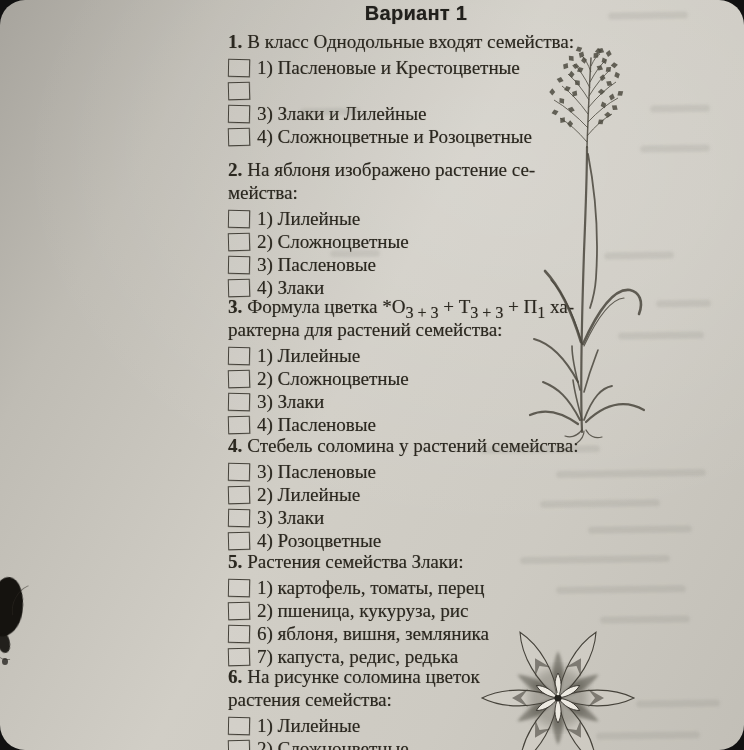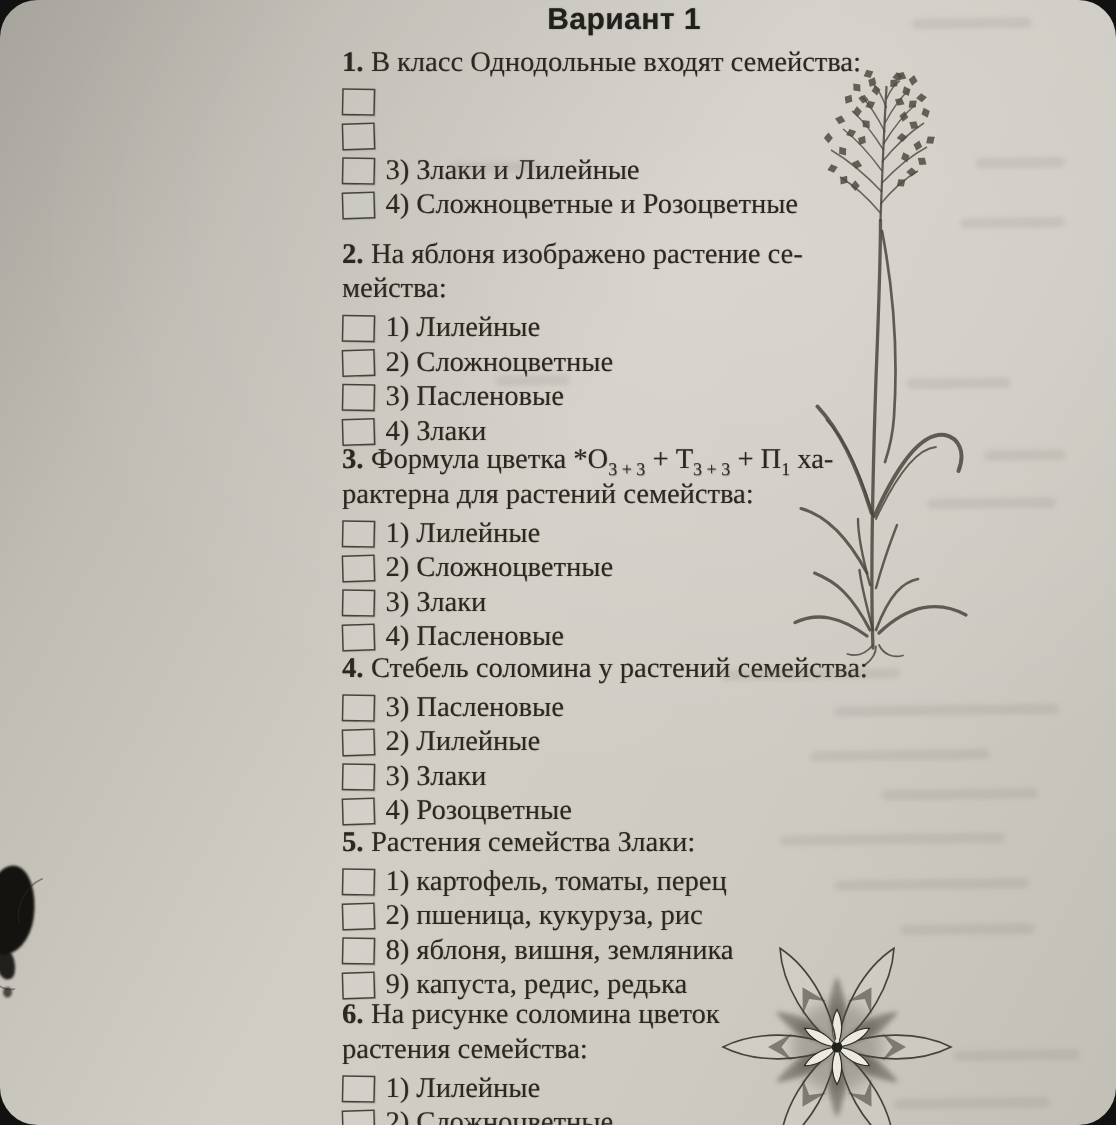--- a/index.html
+++ b/index.html
@@ -23,21 +23,21 @@
   .q-line{font-size:19px;line-height:23px;white-space:nowrap;
     text-shadow:.3px .3px .7px rgba(50,45,36,.45);}
   .q-num{font-weight:bold;margin-right:5px;}
   .q-opts{margin-top:3px;}
   .opt-row{display:flex;align-items:center;height:23px;}
   .checkbox{width:20px;height:16px;border:1.6px solid #45423a;flex:none;
     margin-right:7px;background:rgba(255,255,255,.07);
     box-shadow:.4px .4px .6px rgba(60,55,45,.3);}
   .opt-label{font-size:19px;white-space:nowrap;
     text-shadow:.3px .3px .7px rgba(50,45,36,.45);}
-  sub{font-size:12px;line-height:0;}
+  sub{font-size:16px;line-height:0;}
   svg{position:absolute;overflow:visible;}
   .smudge{position:absolute;height:7px;border-radius:4px;
     background:rgba(104,100,90,.13);filter:blur(1.6px);transform:rotate(-.8deg);}
   .ink-blob{position:absolute;background:#15130f;filter:blur(.6px);}
   #blob-main{left:-9px;top:577px;width:32px;height:60px;
     border-radius:46% 54% 58% 42%/40% 55% 45% 60%;transform:rotate(8deg);}
   #blob-tail{left:-2px;top:633px;width:12px;height:20px;opacity:.92;
     border-radius:60% 40% 50% 50%/55% 45% 60% 40%;transform:rotate(-14deg);}
   #blob-dot{left:2px;top:658px;width:6px;height:7px;border-radius:50%;opacity:.7;}
   .hairline{position:absolute;border:1px solid transparent;border-radius:50%;
@@ -51,20 +51,21 @@
 <div id="page">
 
   <div id="title">Вариант 1</div>
 
   <div id="questions">
       <div class="question" style="top: 30px;">
         <div class="q-line"><span class="q-num">1.</span><span>В класс Однодольные входят семейства:</span></div>
         <div class="q-opts">
           <div class="opt-row">
             <span class="checkbox" style="transform: rotate(1.2deg);"></span>
+            <span class="opt-label">1) Пасленовые и Крестоцветные</span>
           </div>
           <div class="opt-row">
             <span class="checkbox" style="transform: rotate(-1.6deg);"></span>
           </div>
           <div class="opt-row">
             <span class="checkbox" style="transform: rotate(1.2deg);"></span>
             <span class="opt-label">3) Злаки и Лилейные</span>
           </div>
           <div class="opt-row">
             <span class="checkbox" style="transform: rotate(-1.6deg);"></span>
@@ -143,25 +144,25 @@
           <div class="opt-row">
             <span class="checkbox" style="transform: rotate(1.2deg);"></span>
             <span class="opt-label">1) картофель, томаты, перец</span>
           </div>
           <div class="opt-row">
             <span class="checkbox" style="transform: rotate(-1.6deg);"></span>
             <span class="opt-label">2) пшеница, кукуруза, рис</span>
           </div>
           <div class="opt-row">
             <span class="checkbox" style="transform: rotate(1.2deg);"></span>
-            <span class="opt-label">8) яблоня, вишня, земляника</span>
-          </div>
-          <div class="opt-row">
-            <span class="checkbox" style="transform: rotate(-1.6deg);"></span>
-            <span class="opt-label">9) капуста, редис, редька</span>
+            <span class="opt-label">6) яблоня, вишня, земляника</span>
+          </div>
+          <div class="opt-row">
+            <span class="checkbox" style="transform: rotate(-1.6deg);"></span>
+            <span class="opt-label">7) капуста, редис, редька</span>
           </div>
         </div>
       </div>
       <div class="question" style="top: 665px;">
         <div class="q-line"><span class="q-num">6.</span><span>На рисунке соломина цветок</span></div>
         <div class="q-line"><span>растения семейства:</span></div>
         <div class="q-opts">
           <div class="opt-row">
             <span class="checkbox" style="transform: rotate(1.2deg);"></span>
             <span class="opt-label">1) Лилейные</span>

